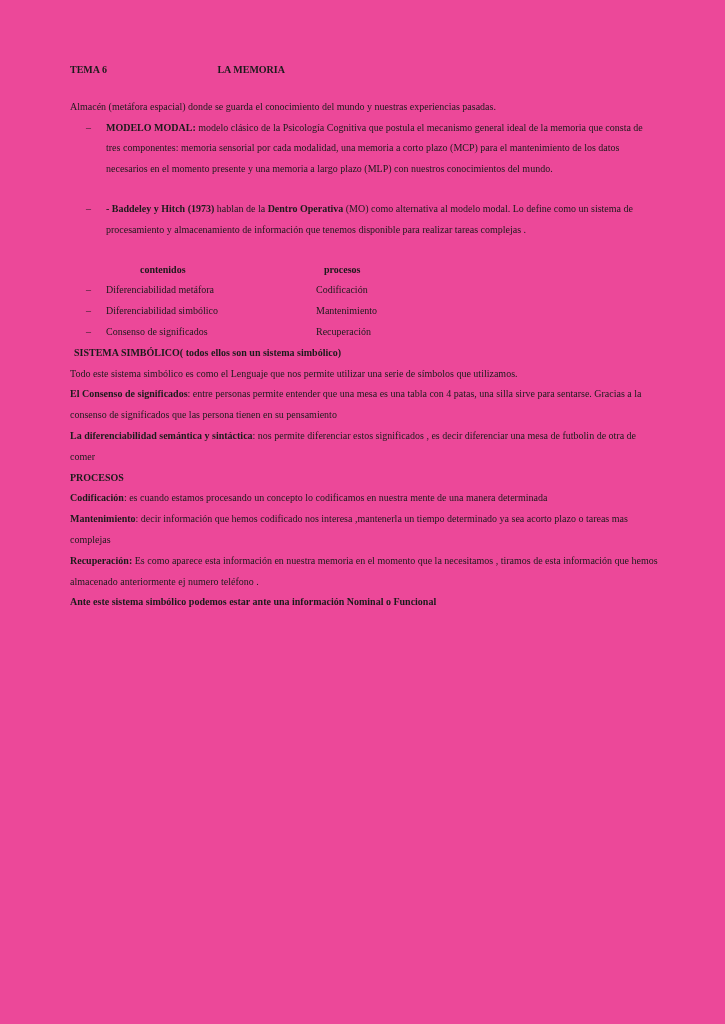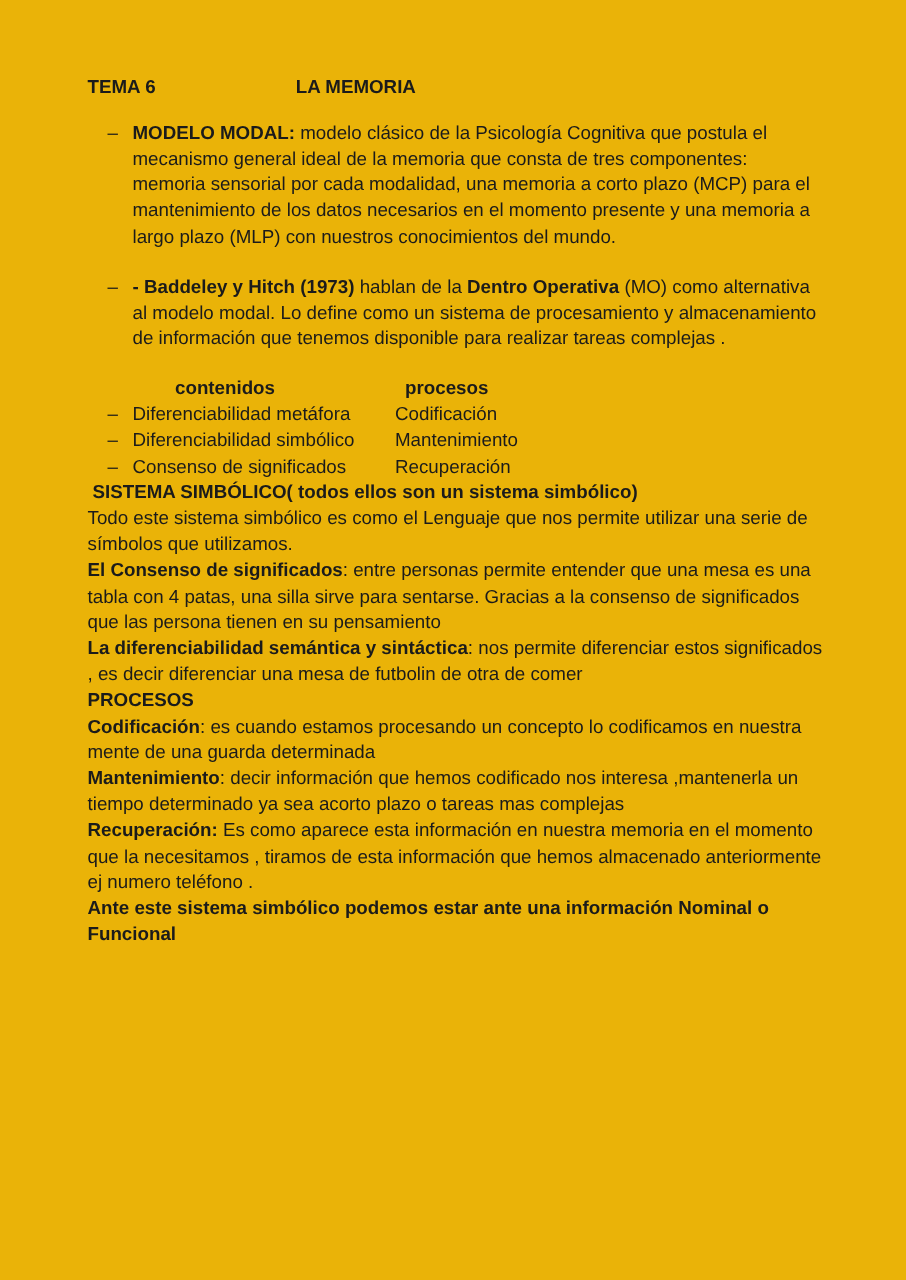--- a/index.html
+++ b/index.html
@@ -5,23 +5,23 @@
   html, body {
     margin: 0;
     padding: 0;
     background: #e9e9e9;
   }
   .page {
     position: relative;
     width: 725px;
     height: 1024px;
     margin: 0 auto;
-    background: #eab308;
-    font-family: Liberation Sans, sans-serif;
-    font-size: 15px;
+    background: #ec4899;
+    font-family: Liberation Serif, serif;
+    font-size: 10px;
     line-height: 20.8px;
     color: #1b1b1b;
     overflow: hidden;
     box-sizing: border-box;
   }
   .content {
     padding: 60px 67px 0 70px;
   }
   .b { font-weight: bold; }
 
@@ -69,20 +69,21 @@
 <body>
 
 <div class="page">
   <div class="content">
 
     <div class="title-row">
       <span class="b">TEMA 6</span>
       <span class="b doc-title">LA MEMORIA</span>
     </div>
 
+    <p class="para intro"><span>Almacén (metáfora espacial) donde se guarda el conocimiento del mundo y nuestras experiencias pasadas.</span></p>
 
     <div class="bullet">
       <span class="marker">–</span>
       <span class="btext"><span class="b">MODELO MODAL:</span><span> modelo clásico de la Psicología Cognitiva que postula el mecanismo general ideal de la memoria que consta de tres componentes: memoria sensorial por cada modalidad, una memoria a corto plazo (MCP) para el mantenimiento de los datos necesarios en el momento presente y una memoria a largo plazo (MLP) con nuestros conocimientos del mundo.</span></span>
     </div>
 
     <div class="bullet">
       <span class="marker">–</span>
       <span class="btext"><span class="b">- Baddeley y Hitch (1973)</span><span> hablan de la </span><span class="b">Dentro Operativa</span><span> (MO) como alternativa al modelo modal. Lo define como un sistema de procesamiento y almacenamiento de información que tenemos disponible para realizar tareas complejas .</span></span>
     </div>
@@ -112,20 +113,20 @@
     </div>
 
     <p class="para sys-heading b">SISTEMA SIMBÓLICO( todos ellos son un sistema simbólico)</p>
 
     <p class="para"><span>Todo este sistema simbólico es como el Lenguaje que nos permite utilizar una serie de símbolos que utilizamos.</span></p>
     <p class="para"><span class="b">El Consenso de significados</span><span>: entre personas permite entender que una mesa es una tabla con 4 patas, una silla sirve para sentarse. Gracias a la consenso de significados que las persona tienen en su pensamiento</span></p>
     <p class="para"><span class="b">La diferenciabilidad semántica y sintáctica</span><span>: nos permite diferenciar estos significados , es decir diferenciar una mesa de futbolin de otra de comer</span></p>
 
     <p class="para procesos-heading b">PROCESOS</p>
 
-    <p class="para"><span class="b">Codificación</span><span>: es cuando estamos procesando un concepto lo codificamos en nuestra mente de una guarda determinada</span></p>
+    <p class="para"><span class="b">Codificación</span><span>: es cuando estamos procesando un concepto lo codificamos en nuestra mente de una manera determinada</span></p>
     <p class="para"><span class="b">Mantenimiento</span><span>: decir información que hemos codificado nos interesa ,mantenerla un tiempo determinado ya sea acorto plazo o tareas mas complejas</span></p>
     <p class="para"><span class="b">Recuperación:</span><span> Es como aparece esta información en nuestra memoria en el momento que la necesitamos , tiramos de esta información que hemos almacenado anteriormente ej numero teléfono .</span></p>
 
     <p class="para closing"><span class="b">Ante este sistema simbólico podemos estar ante una información Nominal o Funcional</span></p>
 
   </div>
 </div>
 
 </body></html>

